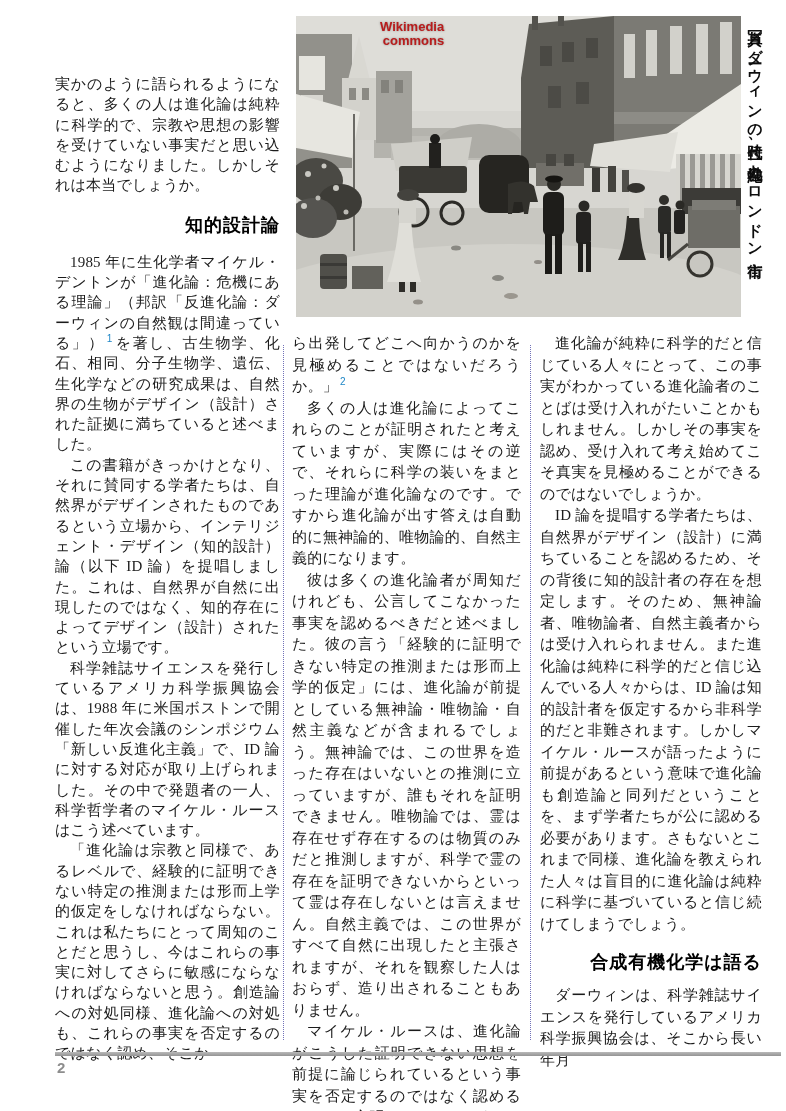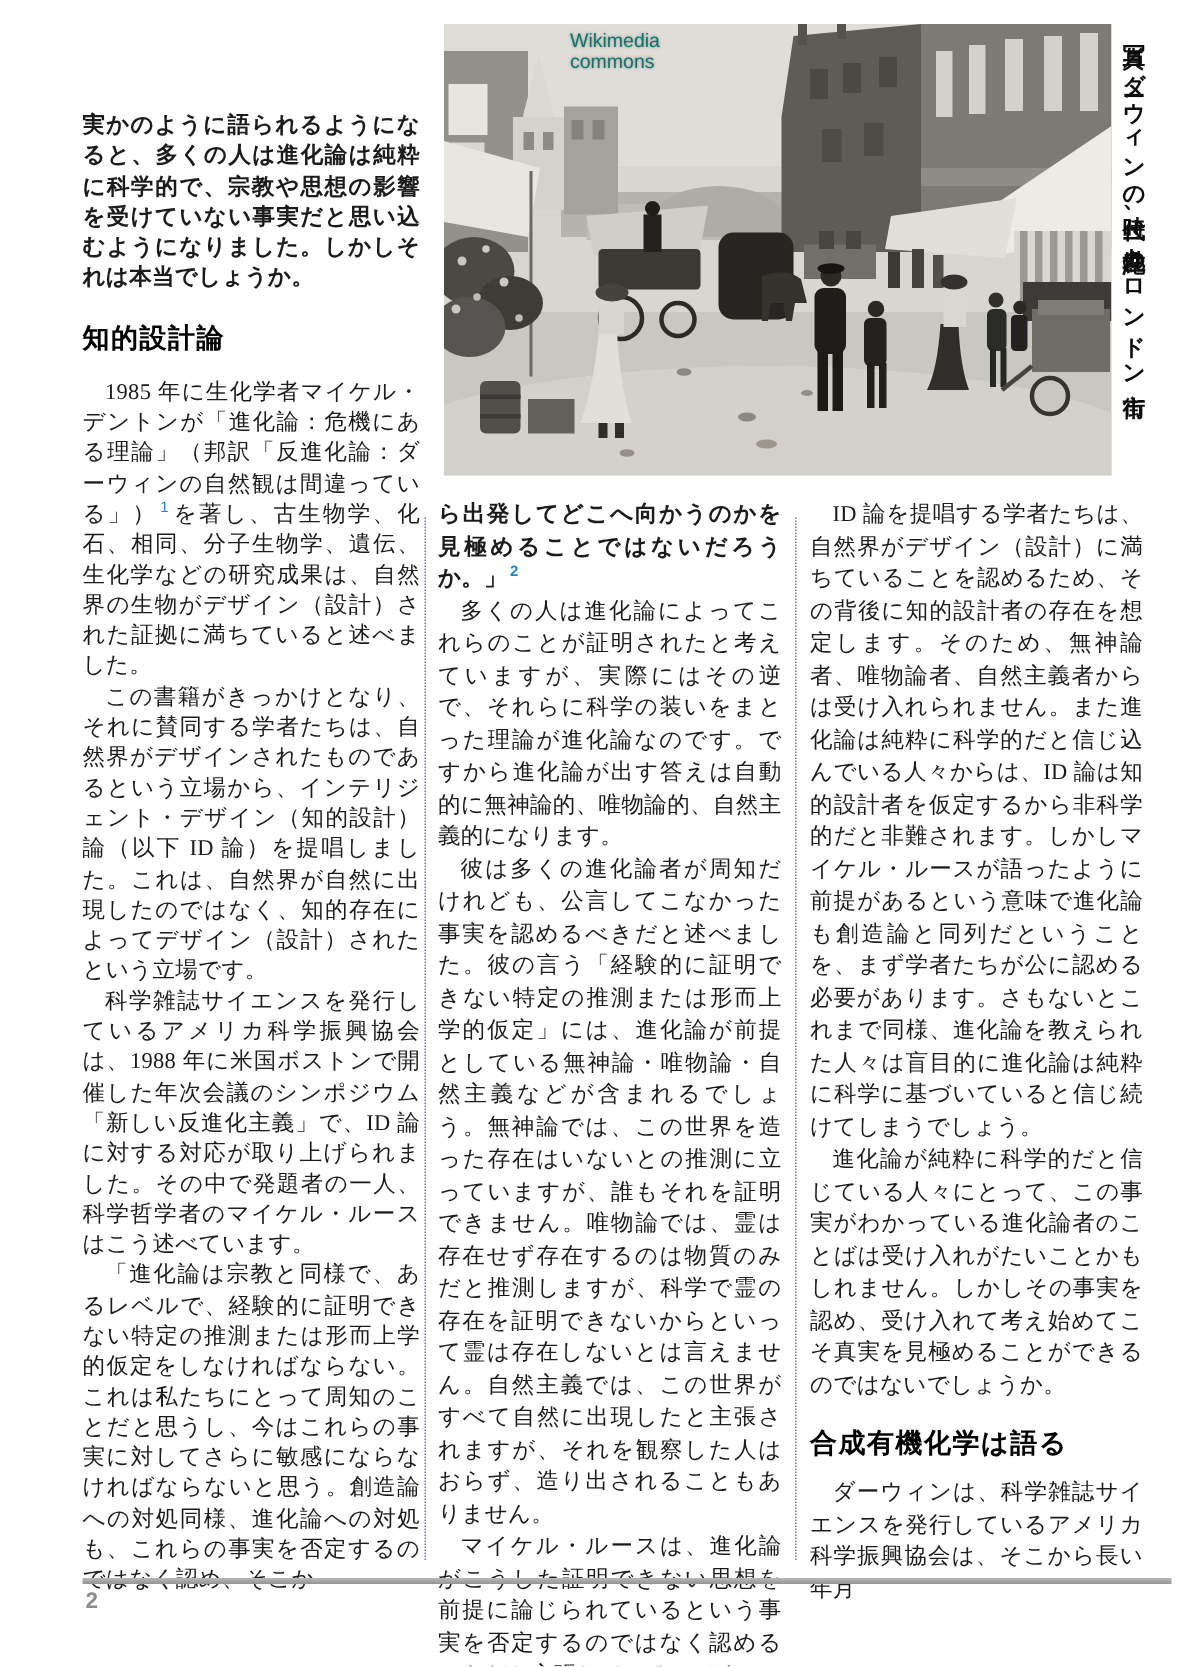--- a/index.html
+++ b/index.html
@@ -19,28 +19,28 @@
     font-size: 15px;
     text-align: justify;
     color: #1b1b1b;
     letter-spacing: 0.2px;
   }
   #col1 { left: 55px;  top: 74px;  width: 225px; line-height: 20.3px; }
   #col2 { left: 292px; top: 333px; width: 229px; line-height: 21.5px; }
   #col3 { left: 540px; top: 333px; width: 222px; line-height: 21.5px; }
 
   .col p { margin: 0; text-indent: 1em; }
-  .col p.cont { text-indent: 0; font-weight: bold; }
+  .col p.cont { text-indent: 0; }
 
   .sec-heading {
     font-family: "Liberation Sans", "DejaVu Sans", sans-serif;
     font-weight: bold;
     font-size: 18px;
     color: #000;
-    text-align: left;
+    text-align: right;
     margin: 16px 0 14px 0;
     line-height: 26px;
     text-indent: 0;
     letter-spacing: 1px;
   }
   #col3 .sec-heading { margin: 14px 0 10px 0; }
 
   sup.ref {
     color: #1e86c6;
     font-family: "Liberation Sans", "DejaVu Sans", sans-serif;
@@ -66,25 +66,26 @@
     left: 296px; top: 16px;
     width: 445px; height: 301px;
     overflow: hidden;
     background: #d7d6d1;
   }
   .photo svg { display: block; }
   .photo-credit {
     position: absolute;
     left: 380px; top: 20px;
     font-family: "Liberation Sans", "DejaVu Sans", sans-serif;
-    font-weight: normal;
+    font-weight: bold;
     font-size: 13px;
     line-height: 14px;
-    color: #0f766e;
+    color: #b91c1c;
     text-shadow: 0 0 2px rgba(60,60,60,0.5);
+    text-align: right;
   }
   .photo-caption {
     position: absolute;
     left: 745px; top: 18px;
     height: 320px;
     writing-mode: vertical-rl;
     font-family: "Liberation Sans", "DejaVu Sans", sans-serif;
     font-weight: bold;
     font-size: 15px;
     letter-spacing: 1.5px;
@@ -260,22 +261,22 @@
   </div>
 
   <div class="col" id="col2">
     <p class="cont"><span>ら出発してどこへ向かうのかを見極めることではないだろうか。」</span><sup class="ref">2</sup></p>
     <p>多くの人は進化論によってこれらのことが証明されたと考えていますが、実際にはその逆で、それらに科学の装いをまとった理論が進化論なのです。ですから進化論が出す答えは自動的に無神論的、唯物論的、自然主義的になります。</p>
     <p>彼は多くの進化論者が周知だけれども、公言してこなかった事実を認めるべきだと述べました。彼の言う「経験的に証明できない特定の推測または形而上学的仮定」には、進化論が前提としている無神論・唯物論・自然主義などが含まれるでしょう。無神論では、この世界を造った存在はいないとの推測に立っていますが、誰もそれを証明できません。唯物論では、霊は存在せず存在するのは物質のみだと推測しますが、科学で霊の存在を証明できないからといって霊は存在しないとは言えません。自然主義では、この世界がすべて自然に出現したと主張されますが、それを観察した人はおらず、造り出されることもありません。</p>
     <p>マイケル・ルースは、進化論がこうした証明できない思想を前提に論じられているという事実を否定するのではなく認めるべきだと主張しているのです。</p>
   </div>
 
   <div class="col" id="col3">
+    <p>進化論が純粋に科学的だと信じている人々にとって、この事実がわかっている進化論者のことばは受け入れがたいことかもしれません。しかしその事実を認め、受け入れて考え始めてこそ真実を見極めることができるのではないでしょうか。</p>
     <p>ID 論を提唱する学者たちは、自然界がデザイン（設計）に満ちていることを認めるため、その背後に知的設計者の存在を想定します。そのため、無神論者、唯物論者、自然主義者からは受け入れられません。また進化論は純粋に科学的だと信じ込んでいる人々からは、ID 論は知的設計者を仮定するから非科学的だと非難されます。しかしマイケル・ルースが語ったように前提があるという意味で進化論も創造論と同列だということを、まず学者たちが公に認める必要があります。さもないとこれまで同様、進化論を教えられた人々は盲目的に進化論は純粋に科学に基づいていると信じ続けてしまうでしょう。</p>
-    <p>進化論が純粋に科学的だと信じている人々にとって、この事実がわかっている進化論者のことばは受け入れがたいことかもしれません。しかしその事実を認め、受け入れて考え始めてこそ真実を見極めることができるのではないでしょうか。</p>
     <div class="sec-heading">合成有機化学は語る</div>
     <p>ダーウィンは、科学雑誌サイエンスを発行しているアメリカ科学振興協会は、そこから長い年月</p>
   </div>
 
   <div class="footer-rule"></div>
   <div class="page-number">2</div>
 
 </div>
 
 </body></html>

